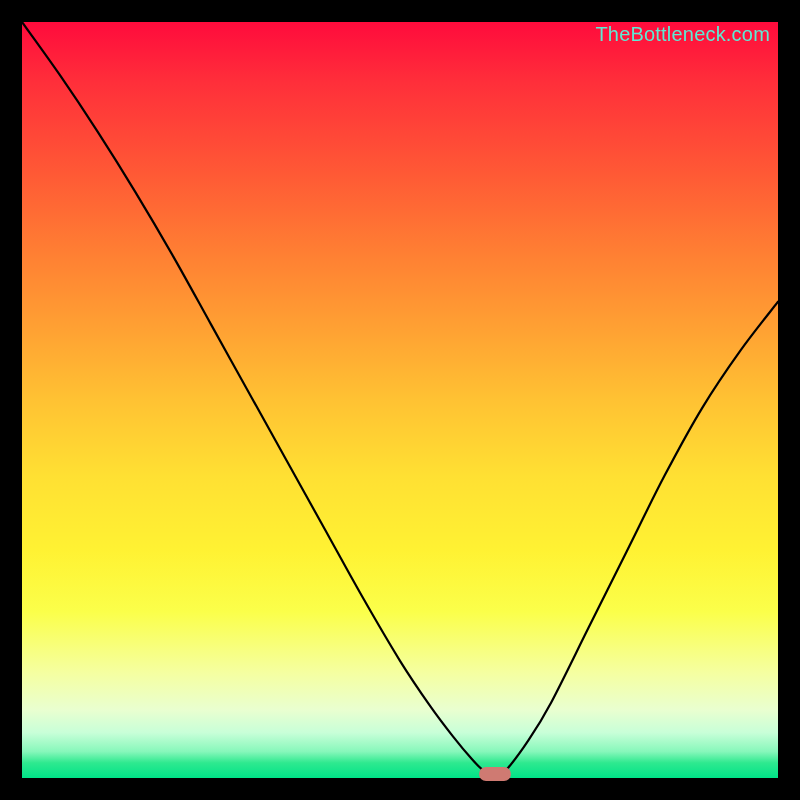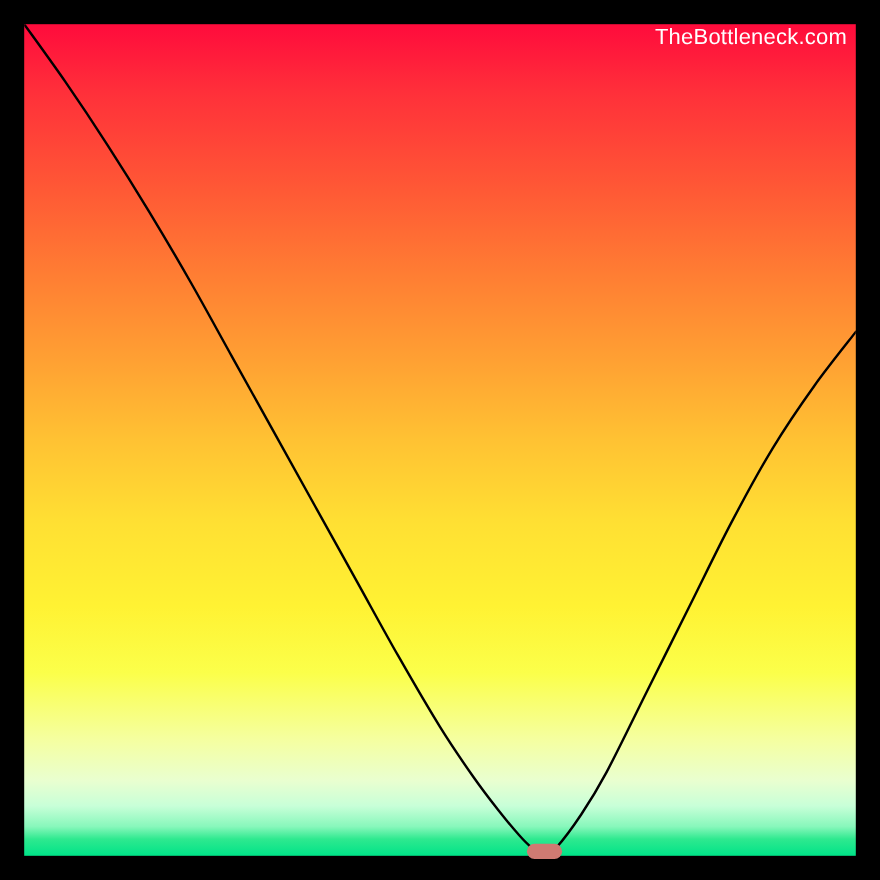--- a/index.html
+++ b/index.html
@@ -43,21 +43,21 @@
       #c8ffd8 94%,
       #87f7bb 96.5%,
       #2ee98f 98%,
       #00e388 100%
     );
   }
   .watermark {
     position: absolute;
     top: 1px;
     right: 8px;
-    color: #ffffff;
+    color: #5eead4;
     font-size: 20px;
     font-weight: 500;
     letter-spacing: 0.2px;
     user-select: none;
   }
   .curve {
     position: absolute;
     inset: 0;
     width: 756px;
     height: 756px;

